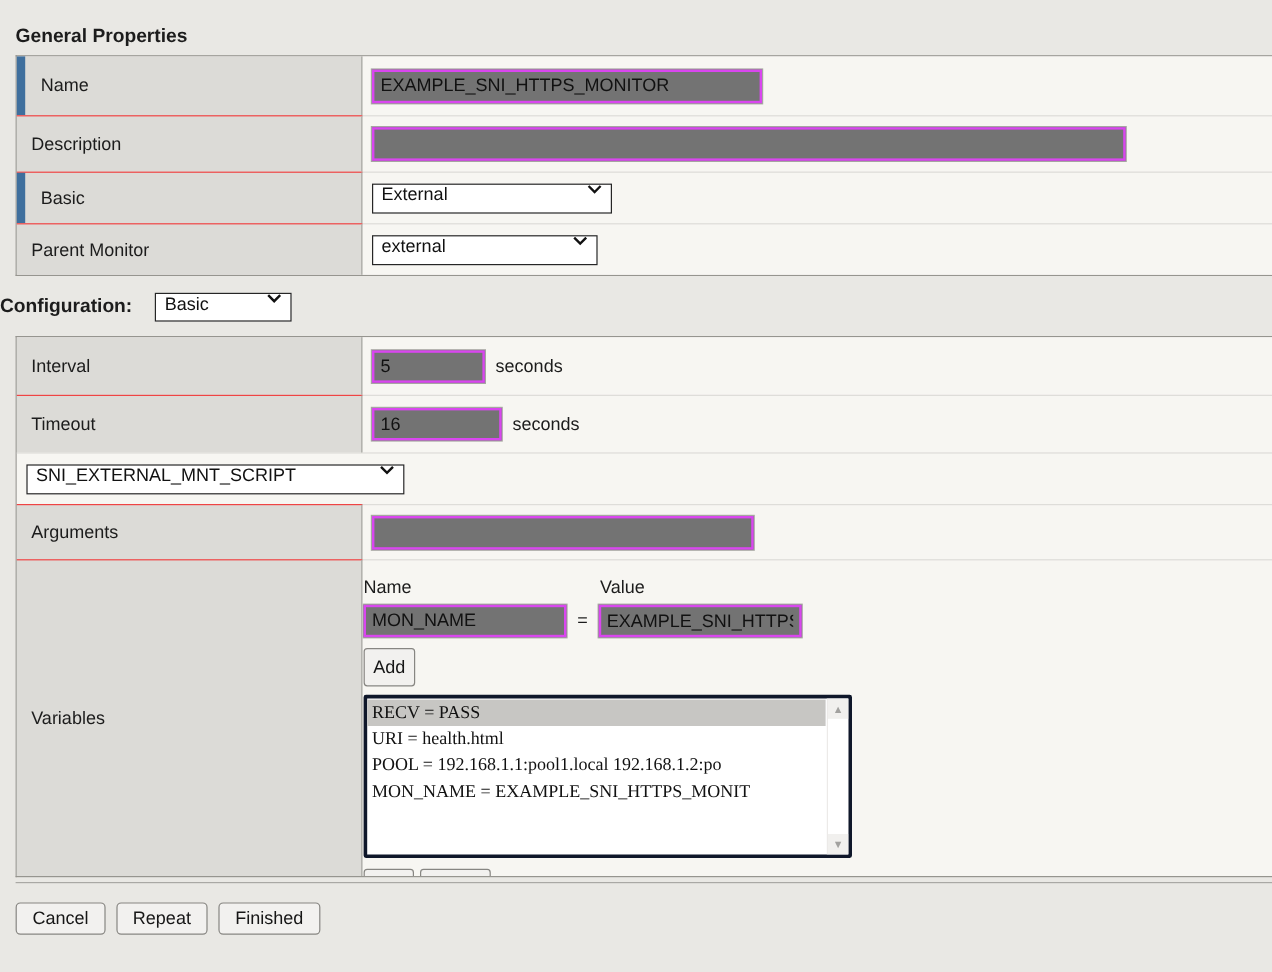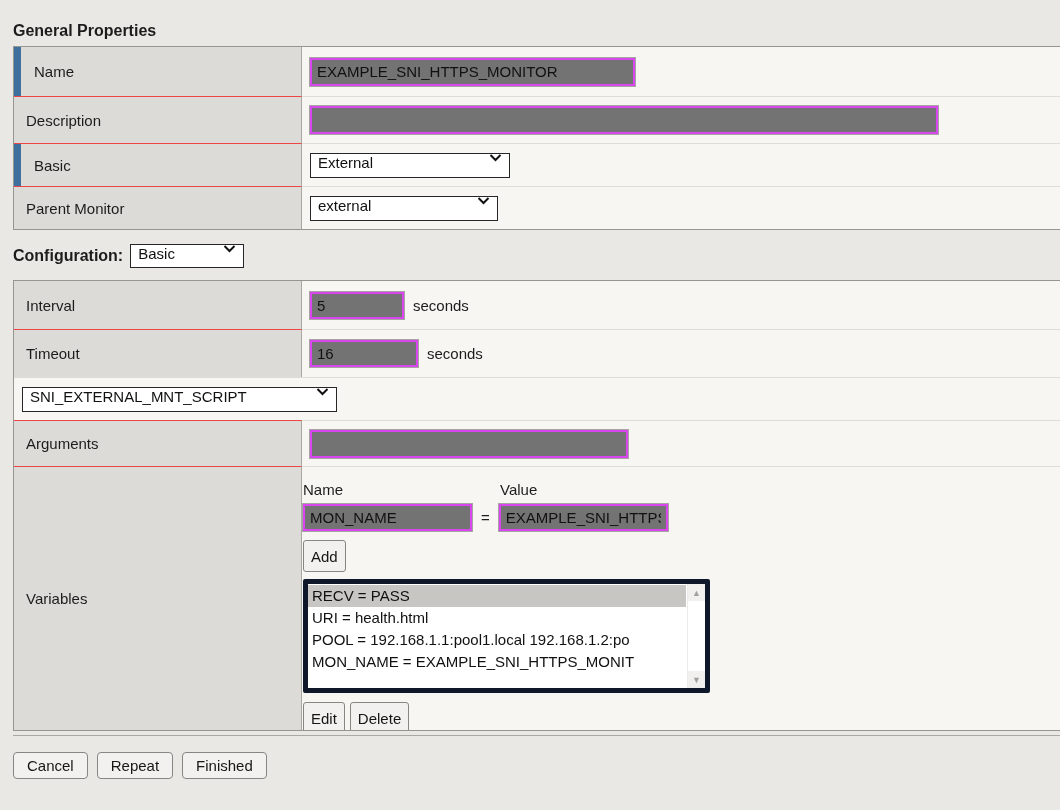--- a/index.html
+++ b/index.html
@@ -45,42 +45,42 @@
   }
   .unit { margin-left:9px; }
 
   .sel {
     height:25px; border:1px solid #262626; background:#fff;
     display:inline-flex; justify-content:space-between;
     padding:0 7px; gap:8px; font-size:15px; color:#111; cursor:default;
   }
   .sel svg { flex:0 0 auto; }
 
-  .config-line { position:absolute; left:13px; top:244px; display:flex; align-items:center; }
+  .config-line { position:absolute; left:0; top:244px; display:flex; align-items:center;gap:12px; }
   .config-line .cfg-label { font-weight:bold; font-size:16px; margin-right:7px; }
 
   .btn {
     display:inline-flex; align-items:center; justify-content:center;
     border:1px solid #878682; background:#f2f1ef; border-radius:4px;
     font-family:"Liberation Sans", sans-serif; font-size:15px; color:#161616;
     height:27px; padding:0 13px; cursor:default;
   }
   .btn.small { height:32px; padding:0 7px; border-radius:3px; }
 
   
   .var-headers { display:flex; margin-bottom:6px; }
   .var-headers .hd-name { width:197px; }
   .var-inputs { display:flex; align-items:center; }
   .var-inputs input { width:169px; height:27px; }
   .var-inputs .eq { margin:0 9px; }
   .var-add { margin-top:9px; }
   .listbox {
-    margin-top:7px; width:407px; height:114px; background:#fff;
-    border:5px solid #0f172a; border-radius:2px; position:relative;
-    overflow:hidden; padding-top:1px;
+    margin-top:7px; width:407px; height:136px; background:#fff;
+    border:3px solid #0f172a; border-radius:2px; position:relative;
+    overflow:hidden; padding-top:1px;font-family:Liberation Serif, serif;
   }
   .lb-item {
     height:22px; line-height:22px; padding:0 4px; white-space:nowrap;
     overflow:hidden; width:calc(100% - 19px); color:#111;
   }
   .lb-item.selected { background:#c7c6c3; }
   .lb-scroll {
     position:absolute; top:0; right:0; bottom:0; width:18px; background:#fff;
     border-left:1px solid #eceae8;
   }

